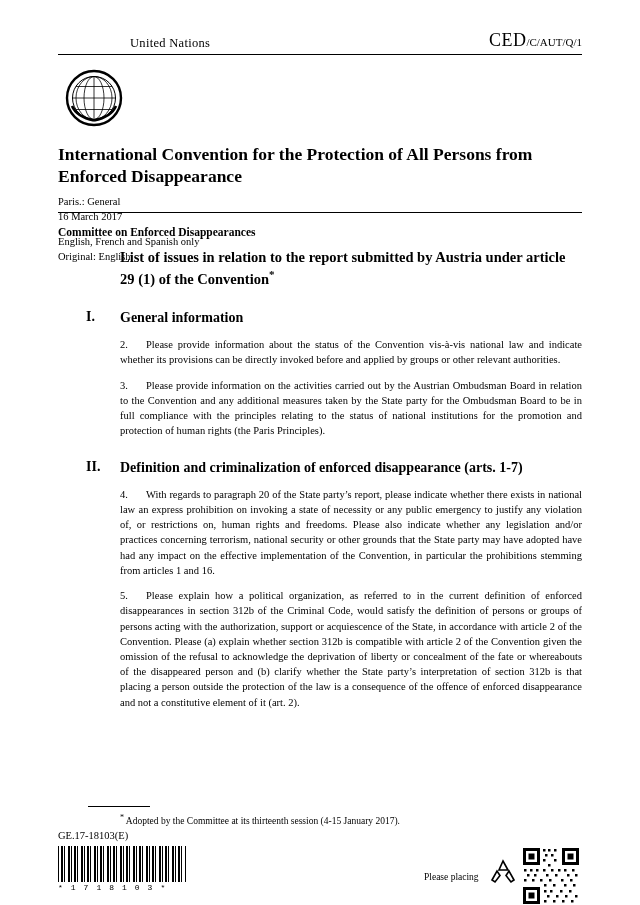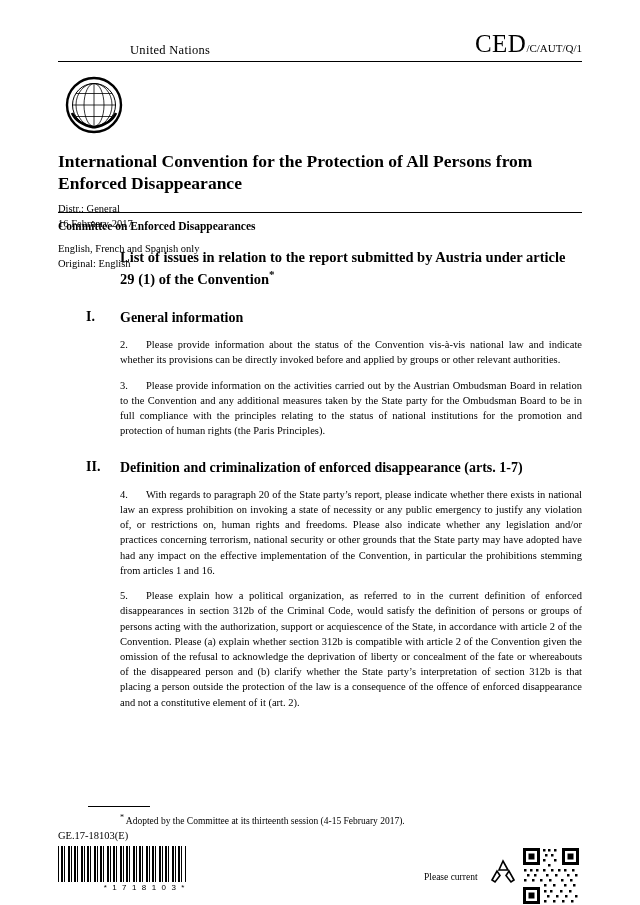--- a/index.html
+++ b/index.html
@@ -44,21 +44,21 @@
     padding-left: 72px;
     padding-bottom: 1px;
   }
   .symbol {
     font-family: "Liberation Serif", serif;
     font-size: 11px;
     white-space: nowrap;
     padding-bottom: 1px;
   }
   .symbol .big {
-    font-size: 25px;
+    font-size: 18px;
     letter-spacing: 0.5px;
   }
 
   .header-body {
     display: flex;
     position: relative;
     padding-top: 8px;
     flex-direction: column;
   }
   .emblem {
@@ -89,21 +89,21 @@
     line-height: 1.45;
     padding-top: 6px;
   }
   .distr-block .grp { margin-bottom: 10px; }
   .distr-block .grp:last-child { margin-bottom: 0; }
 
   
   .committee {
     position: absolute;
     left: 58px;
-    top: 220px;
+    top: 226px;
     width: 524px;
     font-weight: bold;
     font-size: 11.5px;
   }
 
   
   .content {
     position: absolute;
     left: 58px;
     top: 244px;
@@ -187,24 +187,24 @@
     width: 128px;
     background-image: repeating-linear-gradient(
       to right,
       #000 0px, #000 1px, #fff 1px, #fff 3px,
       #000 3px, #000 5px, #fff 5px, #fff 6px,
       #000 6px, #000 7px, #fff 7px, #fff 10px,
       #000 10px, #000 12px, #fff 12px, #fff 13px
     );
   }
   .barcode .bnum {
-    font-family: Liberation Sans, sans-serif;
+    font-family: Liberation Mono, monospace;
     font-size: 8px;
     letter-spacing: 1.6px;
-    text-align: right;
+    text-align: left;
     margin-top: 1px;
   }
 
   .recycle {
     position: absolute;
     left: 424px;
     top: 872px;
     font-size: 9.5px;
   }
   .recycle-mark {
@@ -248,22 +248,22 @@
           <line x1="29" y1="7.5" x2="29" y2="50.5" stroke="#000" stroke-width="0.8"></line>
           <path d="M29 51.5 C 17 49 10 44 7 37" fill="none" stroke="#000" stroke-width="2.6"></path>
           <path d="M29 51.5 C 41 49 48 44 51 37" fill="none" stroke="#000" stroke-width="2.6"></path>
         </svg>
       </div>
       <div class="title-block">
         <div class="doc-title">International Convention for the Protection of All Persons from Enforced Disappearance</div>
       </div>
       <div class="distr-block">
         <div class="grp">
-          <div>Distr.: General</div>
-          <div>16 February 2017</div>
+          <div>Paris.: General</div>
+          <div>16 March 2017</div>
         </div>
         <div class="grp">
           <div>English, French and Spanish only</div>
           <div>Original: English</div>
         </div>
       </div>
     </div>
   </div>
 
   <div style="position:absolute; left:58px; top:212px; width:524px; border-top:1.6px solid #000;"></div>
@@ -297,31 +297,31 @@
       <span class="pnum">4.</span><span>With regards to paragraph 20 of the State party’s report, please indicate whether there exists in national law an express prohibition on invoking a state of necessity or any public emergency to justify any violation of, or restrictions on, human rights and freedoms. Please also indicate whether any legislation and/or practices concerning terrorism, national security or other grounds that the State party may have adopted have had any impact on the effective implementation of the Convention, in particular the prohibitions stemming from articles 1 and 16.</span>
     </div>
     <div class="para">
       <span class="pnum">5.</span><span>Please explain how a political organization, as referred to in the current definition of enforced disappearances in section 312b of the Criminal Code, would satisfy the definition of persons or groups of persons acting with the authorization, support or acquiescence of the State, in accordance with article 2 of the Convention. Please (a) explain whether section 312b is compatible with article 2 of the Convention given the omission of the refusal to acknowledge the deprivation of liberty or concealment of the fate or whereabouts of the disappeared person and (b) clarify whether the State party’s interpretation of section 312b is that placing a person outside the protection of the law is a consequence of the offence of enforced disappearance and not a constitutive element of it (art. 2).</span>
     </div>
   </div>
 
   <div class="footnote-rule"></div>
   <div class="footnote">
     <span class="fstar">*</span>
-    <span>Adopted by the Committee at its thirteenth session (4-15 February 2017).</span>
+    <span>Adopted by the Committee at its thirteenth session (4-15 January 2017).</span>
   </div>
 
   <div class="gecode">GE.17-18103(E)</div>
 
   <div class="barcode">
     <div class="bars"></div>
     <div class="bnum">* 1 7 1 8 1 0 3 *</div>
   </div>
 
-  <div class="recycle">Please current</div>
+  <div class="recycle">Please placing</div>
   <div class="recycle-mark">
     <svg width="30" height="30" viewBox="0 0 30 30" aria-hidden="true">
       <path d="M15 3 L20 12 L15.5 12 L11 12 Z" fill="none" stroke="#000" stroke-width="1.6"></path>
       <path d="M4 22 L9 13 L12 17.5 L7 24 Z" fill="none" stroke="#000" stroke-width="1.6"></path>
       <path d="M26 22 L21 13 L18 17.5 L23 24 Z" fill="none" stroke="#000" stroke-width="1.6"></path>
     </svg>
   </div>
 
   <div class="qr">
     <svg width="62" height="62" viewBox="0 0 62 62" aria-hidden="true">

